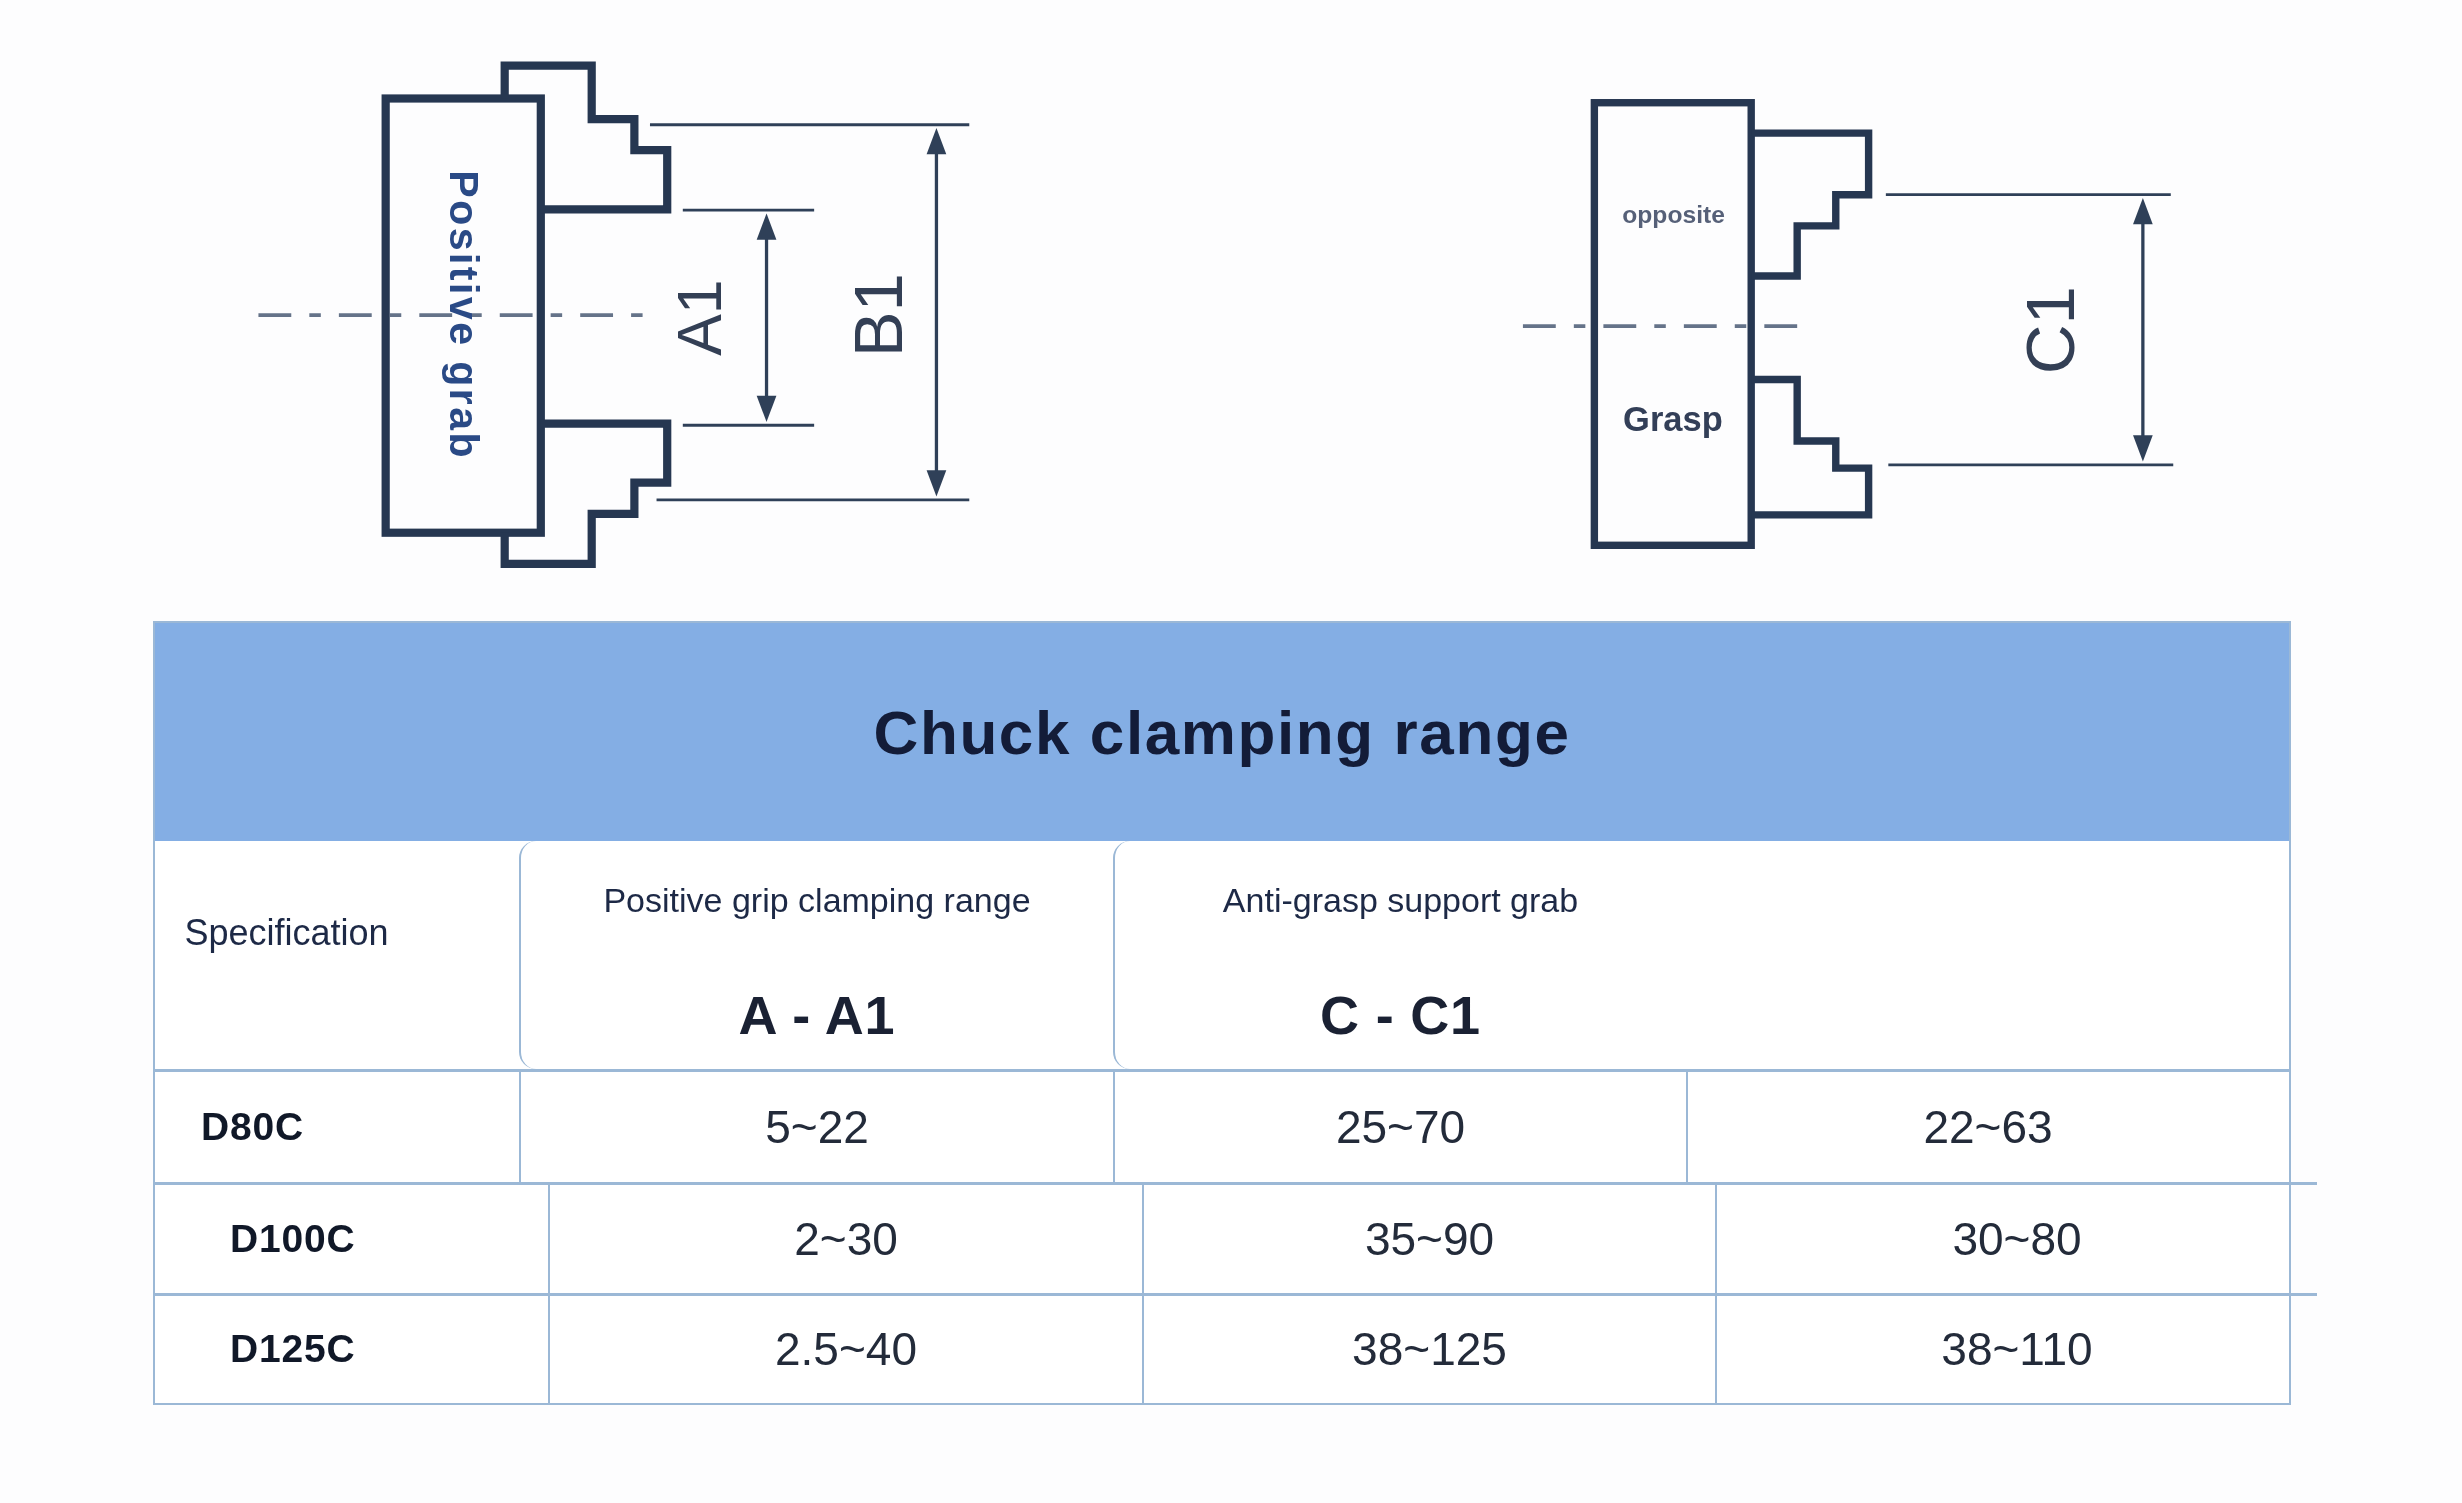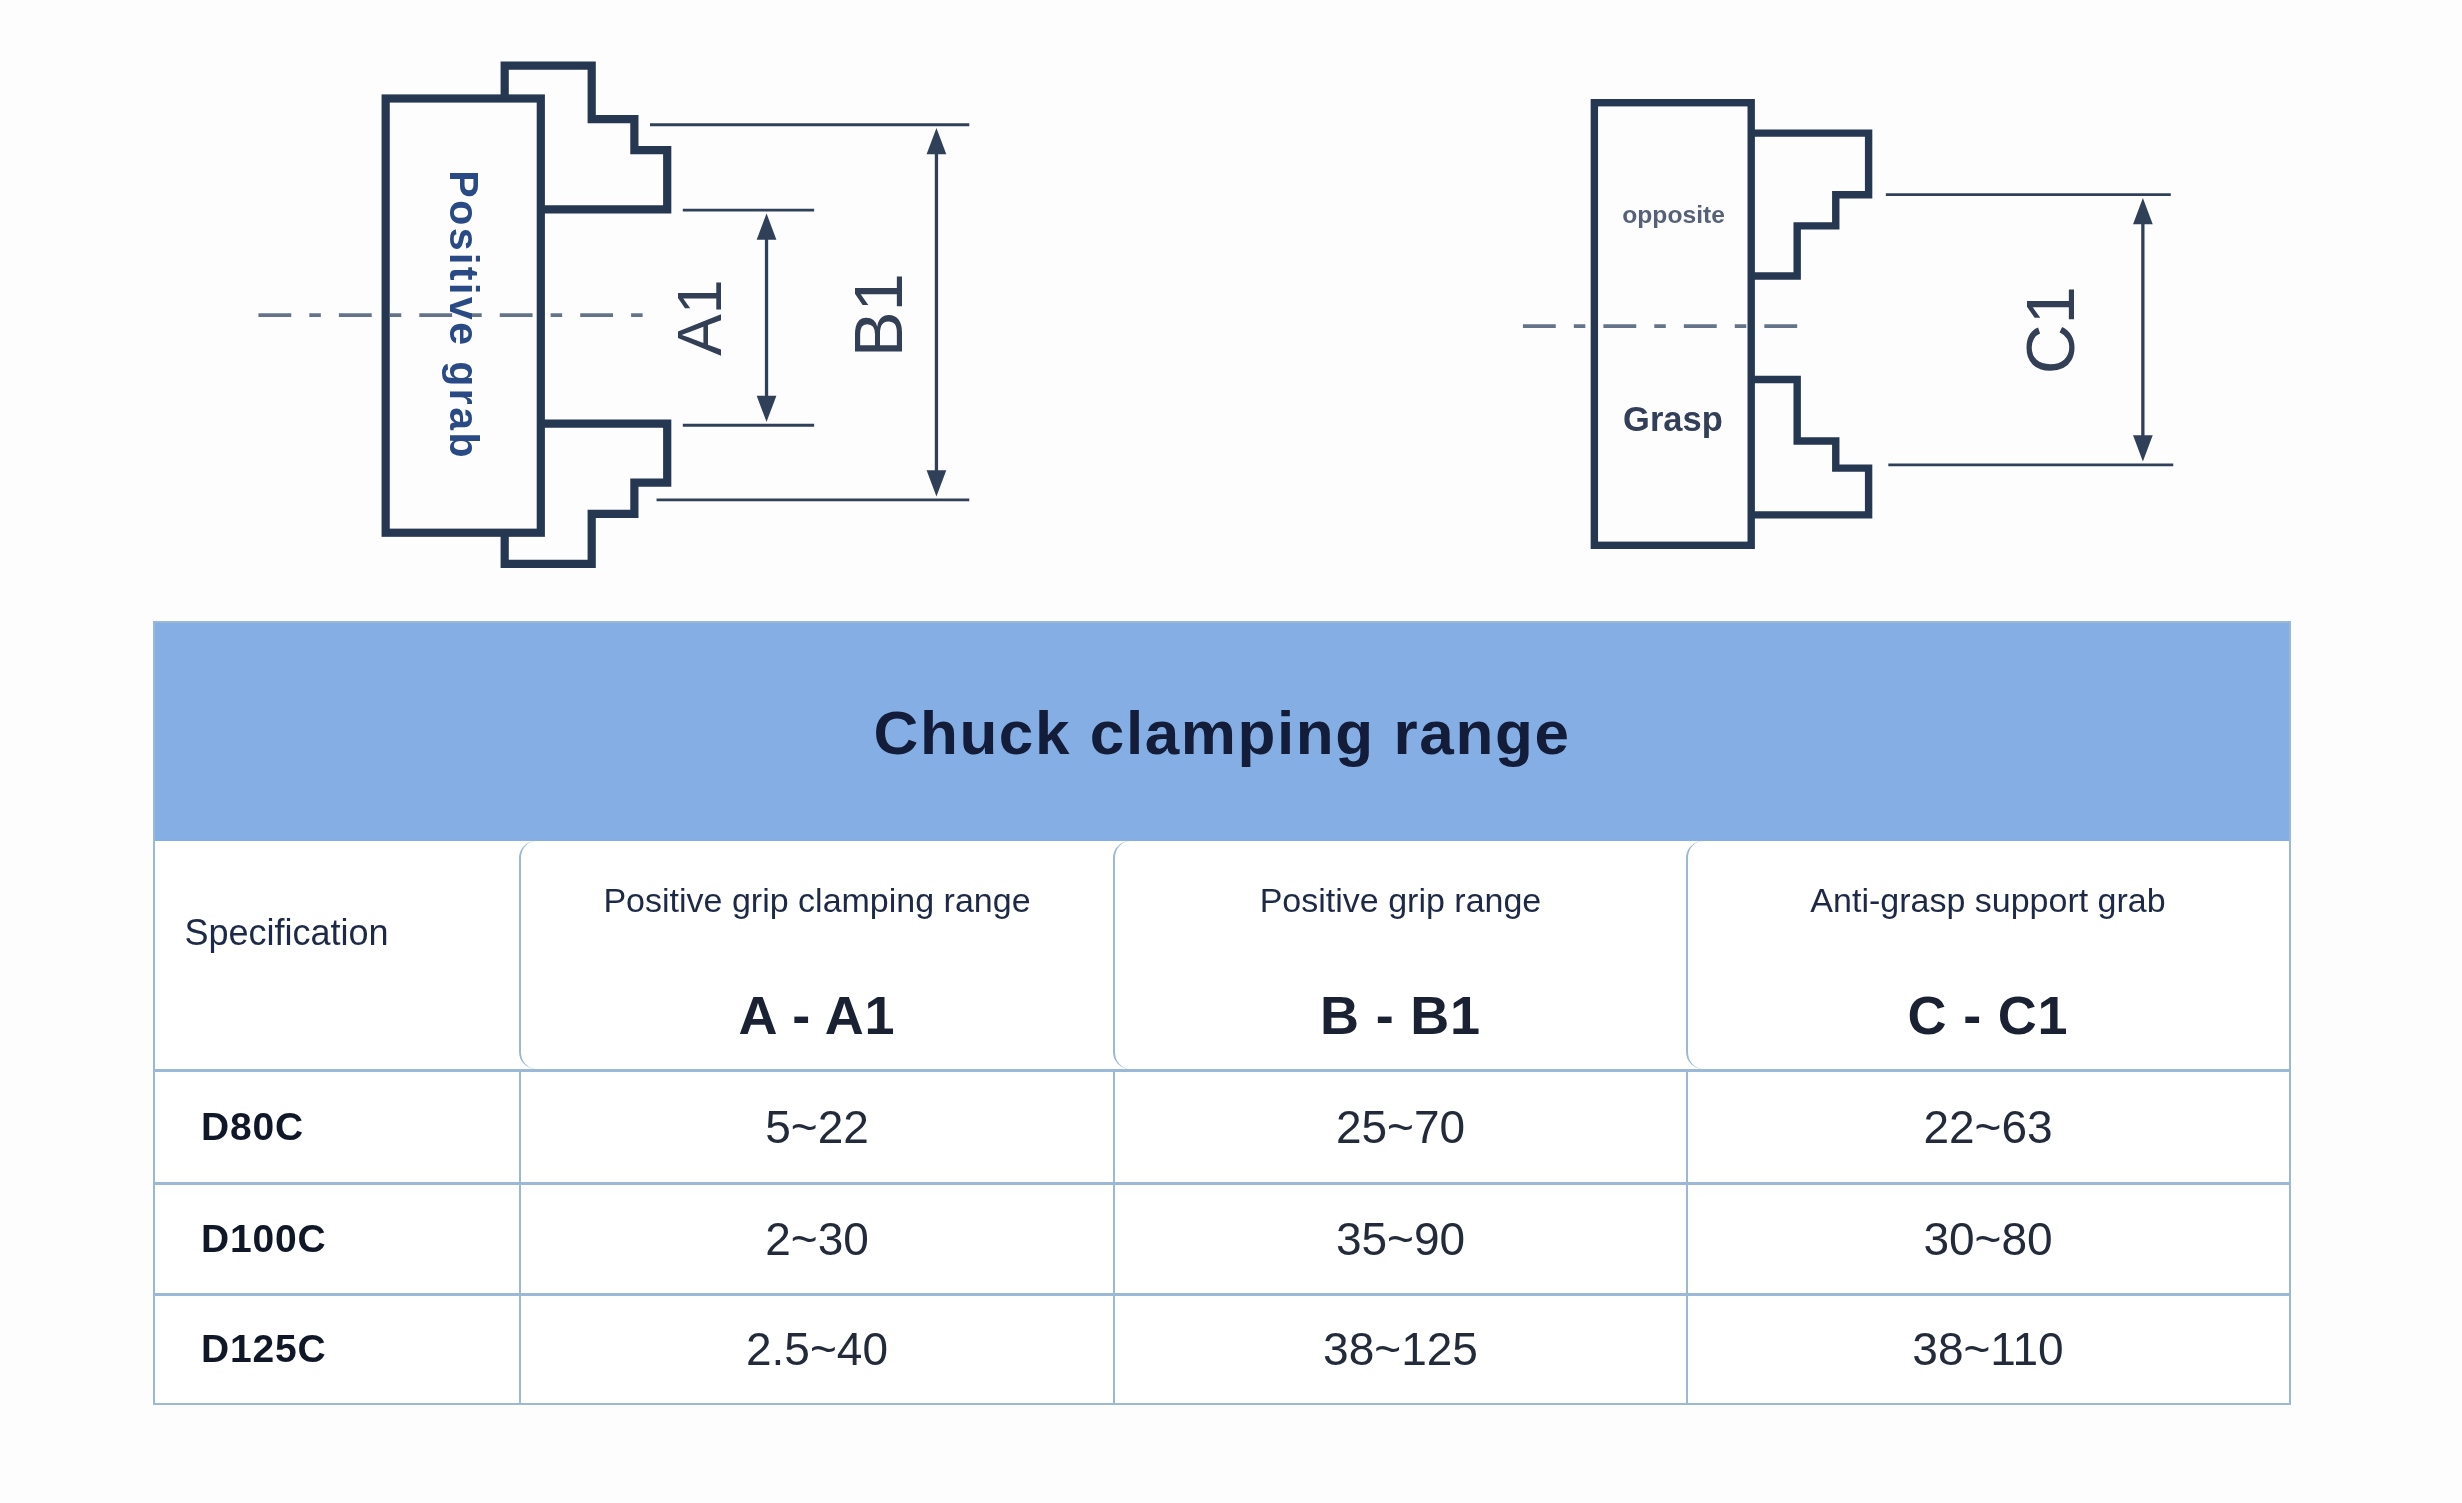--- a/index.html
+++ b/index.html
@@ -69,21 +69,21 @@
   .hcell-spec .hlabel{font-size:36px;}
   .hlabel-block{display:block;text-align:left;}
   .hlabel-a{max-width:460px;}
   .hlabel-b{text-align:center;}
   .hlabel-c{max-width:386px;}
 
   .tbody{flex:1 1 auto;display:grid;grid-template-rows:repeat(3,1fr);}
   .trow{
     display:grid;grid-template-columns:364px 594px 573px 602px;box-sizing:border-box;
   }
-  .trow + .trow{border-top:3.3px solid var(--table_border);}
+  .trow + .trow{border-top:3.3px solid var(--table_border);padding-left:29px;}
   .cell{
     box-sizing:border-box;display:flex;align-items:center;justify-content:center;
     font-size:46px;color:var(--value_text);
   }
   .cell + .cell{border-left:2.5px solid var(--table_border);}
   .cell-spec{
     justify-content:flex-start;padding-left:46px;
     font-size:39px;font-weight:700;color:var(--spec_text);letter-spacing:0.8px;
   }
 </style>
@@ -147,24 +147,20 @@
 
     <div class="thead">
       <div class="hcell hcell-spec">
         <span class="hlabel">Specification</span>
       </div>
       <div class="hcell">
         <span class="hlabel hlabel-block hlabel-a">Positive grip clamping range</span>
         <span class="hcode">A - A1</span>
       </div>
       <div class="hcell">
-        <span class="hlabel hlabel-block hlabel-b">Positive grip range</span>
-        <span class="hcode">B - B1</span>
-      </div>
-      <div class="hcell">
         <span class="hlabel hlabel-block hlabel-c">Anti-grasp support grab</span>
         <span class="hcode">C - C1</span>
       </div>
     </div>
 
     <div class="tbody">
       <div class="trow">
         <div class="cell cell-spec">D80C</div>
         <div class="cell">5~22</div>
         <div class="cell">25~70</div>

